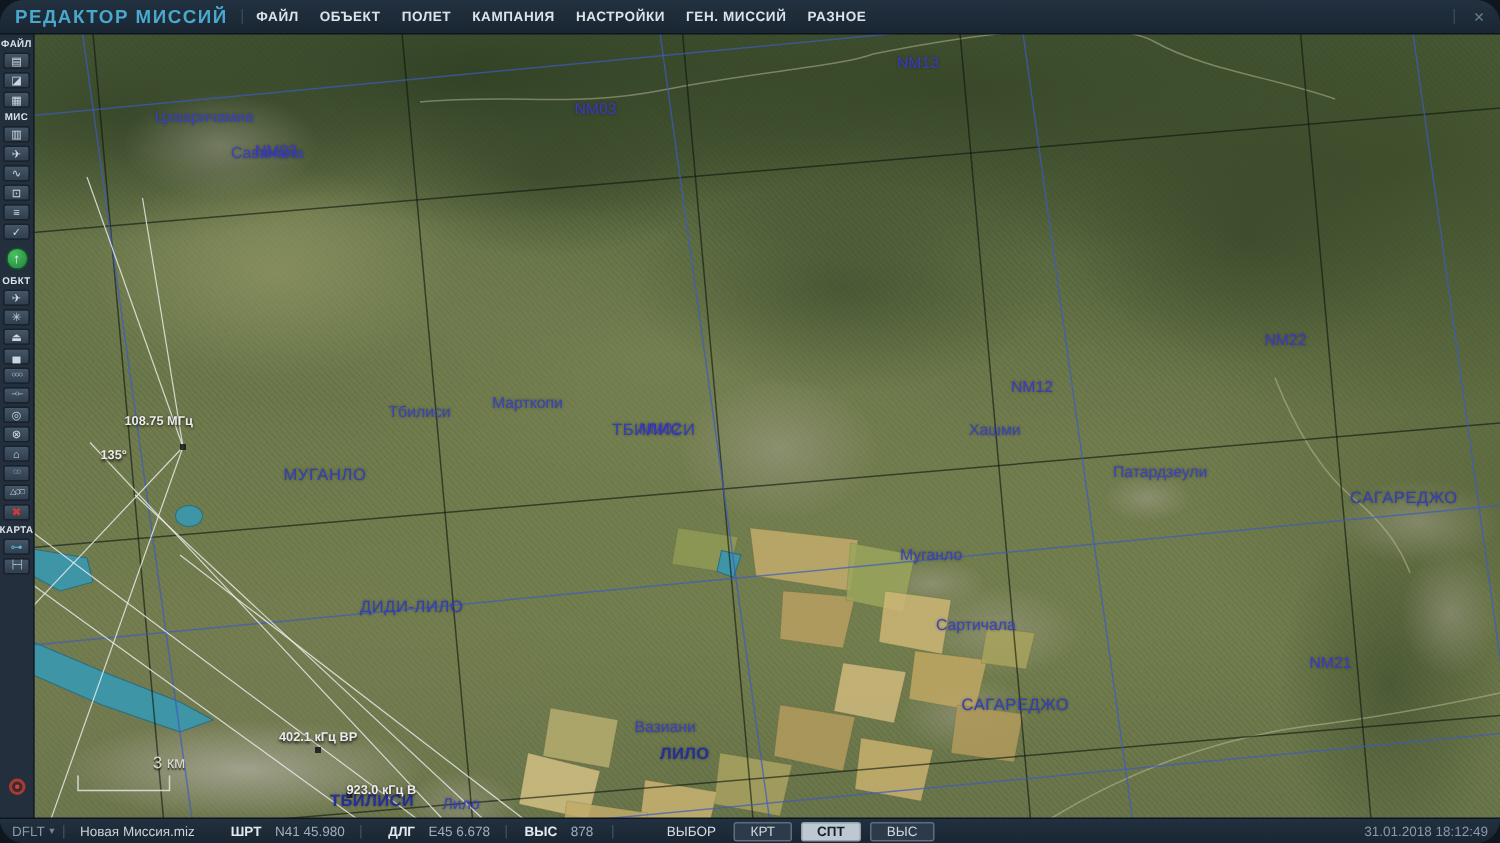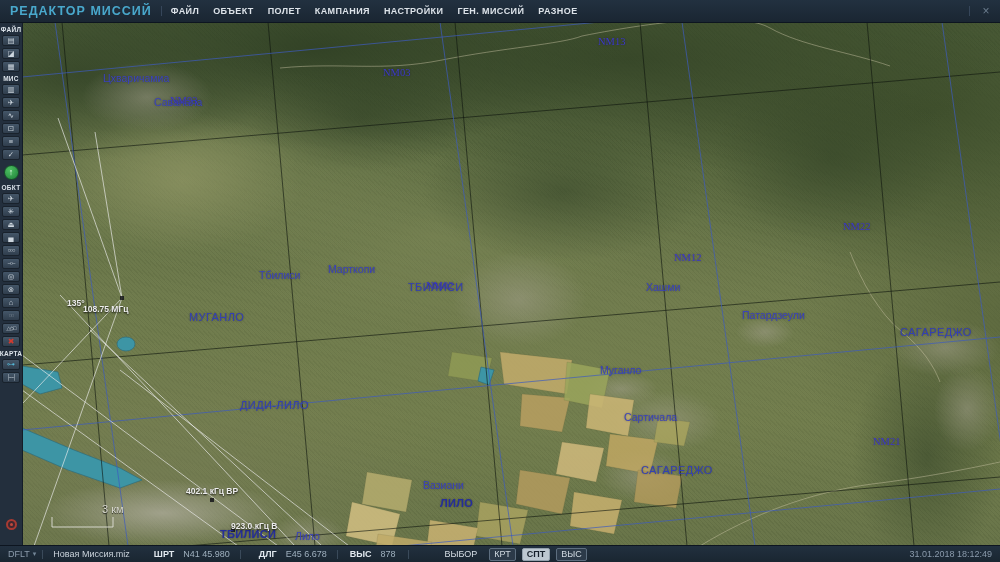--- a/index.html
+++ b/index.html
@@ -1,17 +1,17 @@
 <!DOCTYPE html>
 <html><head>
 <meta charset="utf-8">
 <style>
   html,body{margin:0;padding:0;background:#10161d;}
   #app{position:relative;width:1000px;height:562px;background:#1b2734;overflow:hidden;
-       font-family:"Liberation Sans","DejaVu Sans",sans-serif;}
+       font-family:"Liberation Sans","DejaVu Sans",sans-serif;border-radius:16px;}
   
   .topbar{position:absolute;top:0;left:0;right:0;height:22px;background:linear-gradient(180deg,#223140,#1a2632);
           border-bottom:1px solid #0d1520;display:flex;align-items:center;z-index:30;}
   .apptitle{color:#49a8cc;font-size:12.5px;font-weight:bold;letter-spacing:1px;padding-left:10px;white-space:nowrap;}
   .vsep{width:1px;height:10px;background:#36465a;margin:0 9px;}
   .menu{display:flex;align-items:center;gap:14px;}
   .menu-item{color:#dde3e9;font-size:9px;font-weight:bold;letter-spacing:.4px;cursor:default;white-space:nowrap;}
   .close-btn{position:absolute;right:6px;top:3px;width:16px;height:16px;color:#6b7c8d;font-size:12px;
              display:flex;align-items:center;justify-content:center;}
   .topbar .rsep{position:absolute;right:30px;top:6px;width:1px;height:10px;background:#36465a;}
@@ -49,39 +49,39 @@
       repeating-linear-gradient(47deg, rgba(30,40,22,.05) 0 1px, rgba(180,190,140,.04) 1px 3px),
       linear-gradient(180deg,#495b37 0%,#5c6b41 26%,#6d794b 52%,#6f7b4b 76%,#667247 100%);}
   .forest{position:absolute;border-radius:50%;background:radial-gradient(closest-side,rgba(50,66,38,.55),rgba(50,66,38,0));}
   .clearing{position:absolute;border-radius:50%;background:radial-gradient(closest-side,rgba(152,156,106,.5),rgba(152,156,106,0));}
   .urban{position:absolute;border-radius:50%;
          background:radial-gradient(closest-side,rgba(164,161,142,.5),rgba(164,161,142,0));}
   .urban.strong{background:radial-gradient(closest-side,rgba(176,174,158,.75),rgba(176,174,158,0));}
   .map svg{position:absolute;left:0;top:0;width:100%;height:100%;}
   .mlabel{position:absolute;white-space:nowrap;font-size:10.5px;color:#3b43bb;
           text-shadow:0 0 2px rgba(15,20,45,.45);pointer-events:none;}
-  .mlabel.grid{color:#3c38c8;font-family:Liberation Serif, serif;}
+  .mlabel.grid{color:#3c38c8;}
   .mlabel.city{color:#333fb4;font-size:11px;letter-spacing:.4px;}
   .mlabel.citybold{color:#252e9b;font-size:11px;font-weight:bold;letter-spacing:.3px;}
   .mlabel.beacon{color:#ececec;font-size:8.5px;font-weight:bold;text-shadow:0 1px 2px rgba(0,0,0,.9);}
   .mlabel.scale{color:#d8d8cf;font-size:11px;text-shadow:0 1px 1px rgba(0,0,0,.7);}
   
   .statusbar{position:absolute;bottom:0;left:0;right:0;height:16px;background:linear-gradient(180deg,#22303f,#1a2631);
              border-top:1px solid #0d1520;display:flex;align-items:center;font-size:9px;z-index:30;}
   .sb-sep{width:1px;height:9px;background:#3a4a5a;margin:0 6px;}
   .preset{color:#8b9bab;margin-left:8px;display:flex;align-items:center;gap:3px;}
   .preset .caret{font-size:7px;color:#748798;}
   .file{color:#c9d2da;margin-left:4px;}
   .sb-label{color:#e2e9ef;font-weight:bold;}
   .sb-value{color:#9fb0be;margin-left:9px;}
   .ml-big{margin-left:26px;}
   .ml-med{margin-left:12px;}
   .select-label{color:#d6dee5;margin-left:30px;}
   .toggles{display:flex;gap:6px;margin-left:12px;}
-  .toggle{border:1px solid #5d6e7f;background:#2c3a49;color:#cfd8e0;padding:0 4px;font-size:9px;
+  .toggle{border:1px solid #5d6e7f;background:#2c3a49;color:#cfd8e0;padding:0 10px;font-size:9px;
           line-height:11px;border-radius:2px;}
   .toggle.active{background:#bdc8d1;color:#16202b;border-color:#93a1ad;font-weight:bold;}
   .datetime{margin-left:auto;margin-right:8px;color:#8a9aab;}
 </style>
 </head>
 <body>
 
 <div id="app">
 
   <div class="topbar">
@@ -305,21 +305,21 @@
         <div class="mlabel town" style="left: 720px; top: 287px;">Патардзеули</div>
         <div class="mlabel city" style="left: 878px; top: 304px;">САГАРЕДЖО</div>
         <div class="mlabel town" style="left: 578px; top: 342px;">Муганло</div>
         <div class="mlabel city" style="left: 218px; top: 377px;">ДИДИ-ЛИЛО</div>
         <div class="mlabel town" style="left: 602px; top: 389px;">Сартичала</div>
         <div class="mlabel city" style="left: 619px; top: 442px;">САГАРЕДЖО</div>
         <div class="mlabel town" style="left: 401px; top: 457px;">Вазиани</div>
         <div class="mlabel citybold" style="left: 418px; top: 475px;">ЛИЛО</div>
         <div class="mlabel citybold" style="left: 198px; top: 506px;">ТБИЛИСИ</div>
         <div class="mlabel town" style="left: 273px; top: 508px;">Лило</div>
-        <div class="mlabel beacon" style="left: 45px; top: 282px; padding-left: 16px;">108.75 МГц</div>
+        <div class="mlabel beacon" style="left: 45px; top: 253px; padding-left: 16px;">108.75 МГц</div>
         <div class="mlabel beacon" style="left: 45px; top: 276px;">135°</div>
         <div class="mlabel beacon" style="left: 164px; top: 464px;">402.1 кГц ВР</div>
         <div class="mlabel beacon" style="left: 209px; top: 499px;">923.0 кГц В</div>
         <div class="mlabel scale" style="left: 80px; top: 481px;">3 км</div>
       </div>
   </div>
 
   <div class="statusbar">
     <div class="preset">
       <span>DFLT</span>

